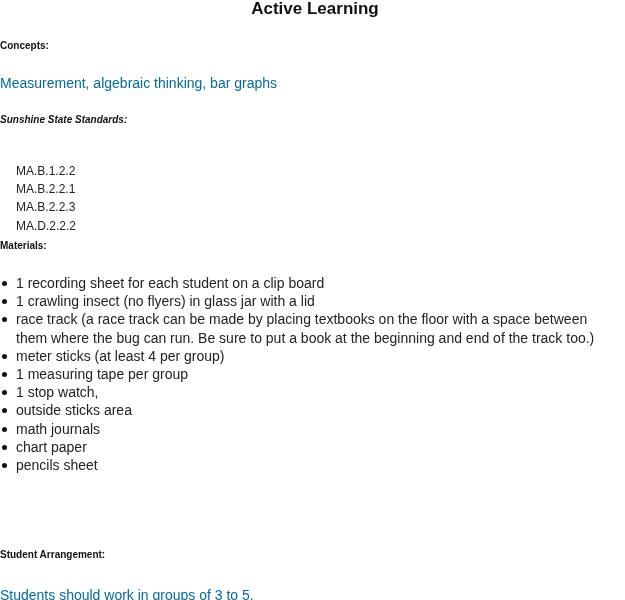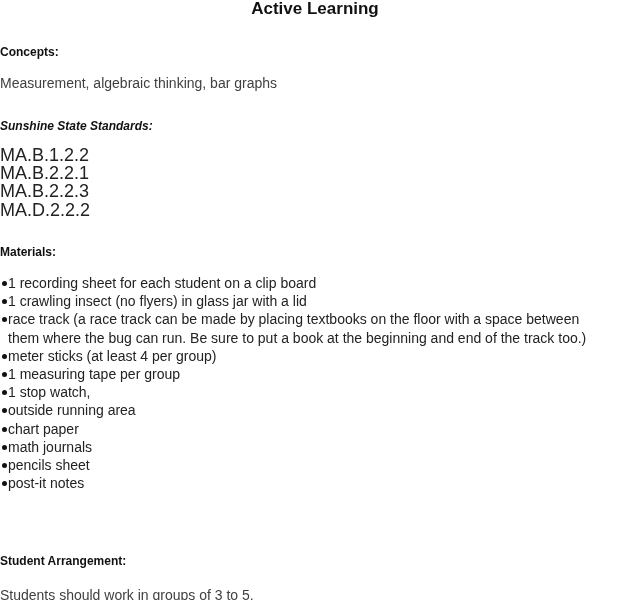--- a/index.html
+++ b/index.html
@@ -23,59 +23,58 @@
       text-align: center;
       font-weight: bold;
       font-size: 17px;
       line-height: 20px;
       color: #111;
     }
     .heading {
       position: absolute;
       left: 0;
       font-weight: bold;
-      font-size: 12px;
+      font-size: 10px;
       line-height: 18px;
       color: #111;
-      margin-top: 6px;
     }
     .para {
       position: absolute;
       left: 0;
       font-size: 14px;
       line-height: 18px;
-      color: #404040;
+      color: #0369a1;
       white-space: nowrap;
     }
     .std-list {
       position: absolute;
       left: 0;
       top: 146px;
-      margin: 0;
+      margin: 16px;
       padding: 0;
       list-style: none;
-      font-size: 18px;
+      font-size: 12px;
       line-height: 18.2px;
       color: #222;
     }
     .mat-list {
       position: absolute;
       left: 0;
       top: 274px;
       width: 625px;
       margin: 0;
       padding: 0;
       list-style: none;
       font-size: 14px;
       line-height: 18.2px;
       color: #222;
     }
     .mat-list li {
       position: relative;
-      padding-left: 8px;
+      padding-left: 16px;
       white-space: normal;
     }
     .mat-list li .bullet {
       position: absolute;
       left: 2px;
       top: 7px;
       width: 5px;
       height: 5px;
       border-radius: 50%;
       background: #111;
@@ -122,34 +121,30 @@
   <li>
       <span class="bullet"></span>
       <span class="txt">1 measuring tape per group</span>
     </li>
   <li>
       <span class="bullet"></span>
       <span class="txt">1 stop watch,</span>
     </li>
   <li>
       <span class="bullet"></span>
-      <span class="txt">outside running area</span>
+      <span class="txt">outside sticks area</span>
+    </li>
+  <li>
+      <span class="bullet"></span>
+      <span class="txt">math journals</span>
     </li>
   <li>
       <span class="bullet"></span>
       <span class="txt">chart paper</span>
     </li>
   <li>
       <span class="bullet"></span>
-      <span class="txt">math journals</span>
-    </li>
-  <li>
-      <span class="bullet"></span>
       <span class="txt">pencils sheet</span>
-    </li>
-  <li>
-      <span class="bullet"></span>
-      <span class="txt">post-it notes</span>
     </li>
 </ul>
 
 <div class="heading" style="top:546px;">Student Arrangement:</div>
 <div class="para" style="top:566px;margin-top:20px;">Students should work in groups of 3 to 5.</div>
 
 </body></html>

